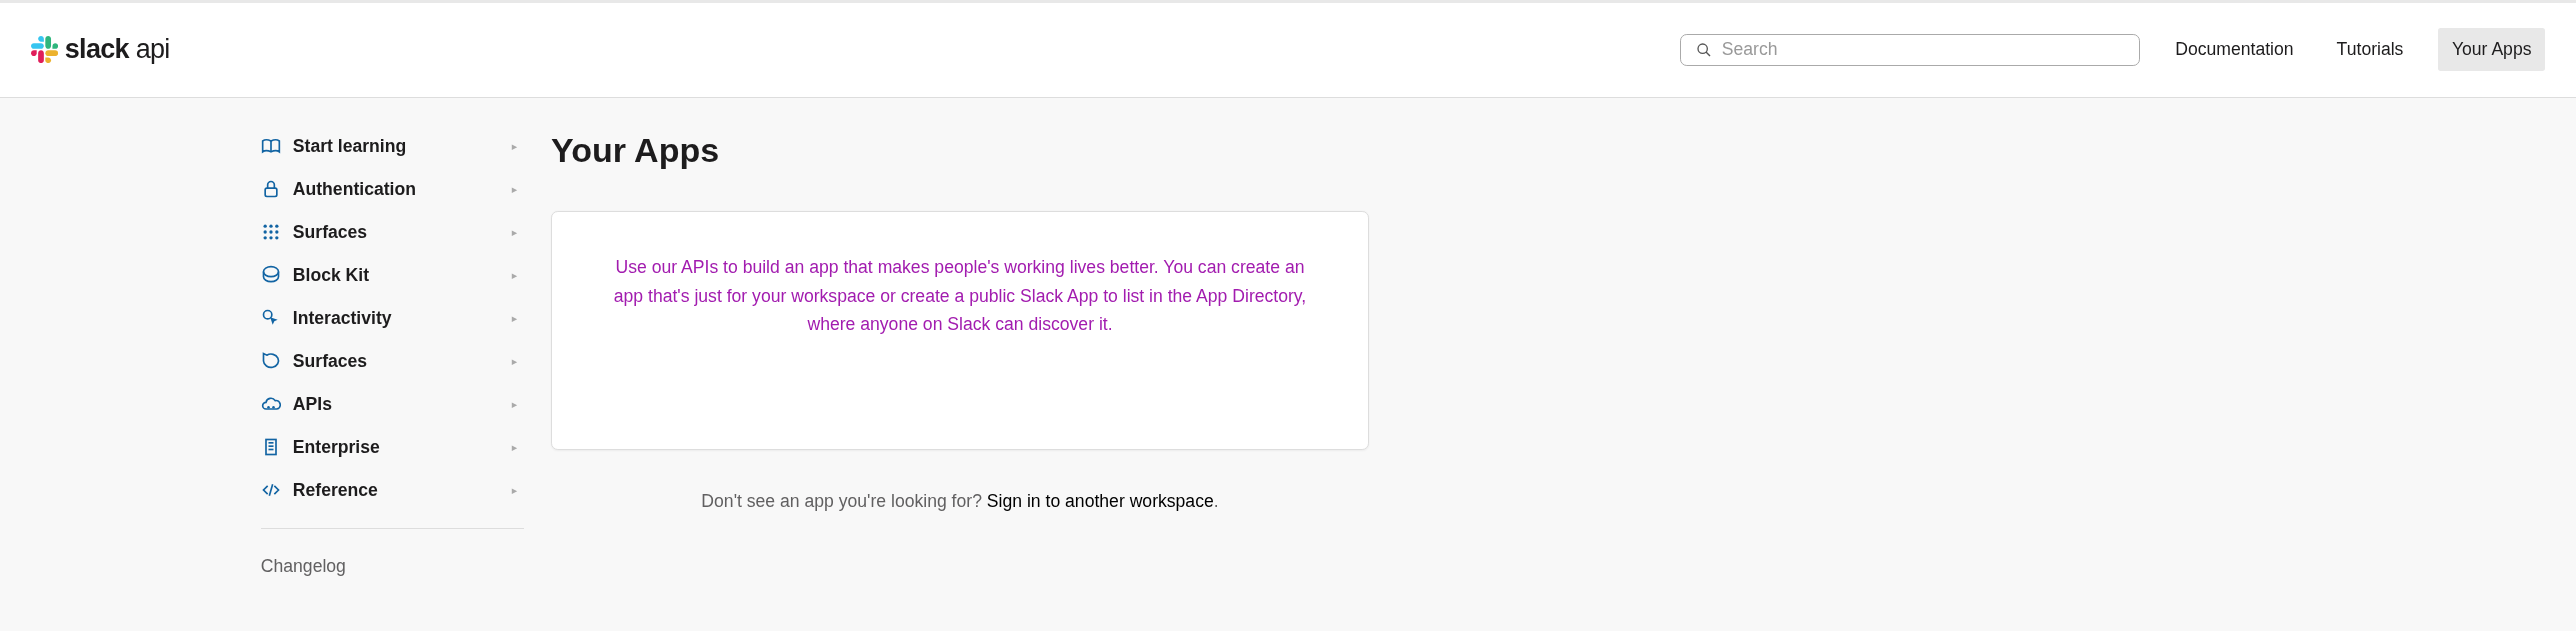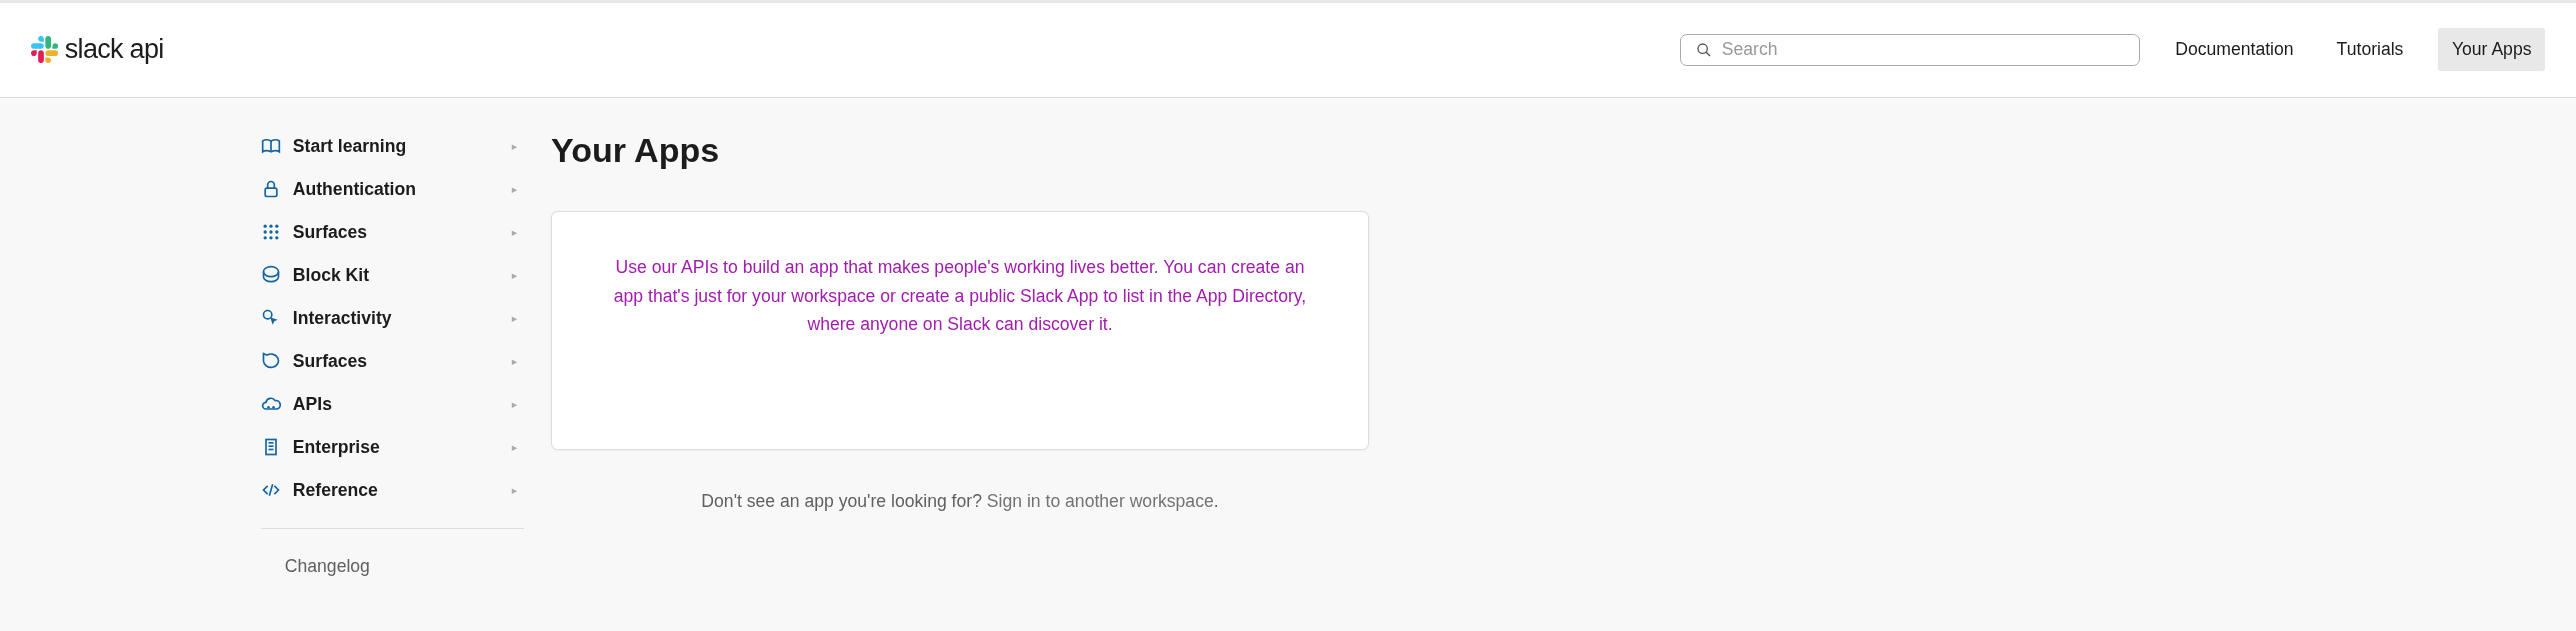--- a/index.html
+++ b/index.html
@@ -36,21 +36,21 @@
     }
     .slack-icon {
       width: 27px;
       height: 27px;
     }
     .logo-text {
       font-size: 27px;
       letter-spacing: -0.7px;
     }
     .logo-text .bold {
-      font-weight: 400;
+      font-weight: 700;
       margin-top: 9px;
     }
     .logo-text .light {
       font-weight: 400;
     }
     .header-right {
       display: flex;
       align-items: center;
       gap: 27px;
     }
@@ -132,21 +132,20 @@
       flex: 1;
     }
     .sidebar-item .chevron {
       color: #aaa;
       font-size: 10.8px;
     }
     .sidebar-secondary {
       font-size: 17.6px;
       color: #616061;
       cursor: pointer;
-      margin-left: 24px;
     }
     .main {
       flex: 1;
       padding-left: 27px;
       max-width: 845px;
     }
     .page-title {
       font-size: 34px;
       font-weight: 700;
       margin-bottom: 41px;
@@ -181,21 +180,21 @@
       border-radius: 6.8px;
       cursor: pointer;
     }
     .footer-note {
       text-align: center;
       font-size: 17.6px;
       margin-top: 41px;
       color: #616061;
     }
     .footer-note .link {
-      color: #737373;
+      color: #000000;
       cursor: pointer;
     }
     svg.nav-icon path, svg.nav-icon rect, svg.nav-icon circle, svg.nav-icon line, svg.nav-icon polyline {
       stroke: #1264a3;
       stroke-width: 2;
       fill: none;
     }
     svg.nav-icon .filled {
       fill: #1264a3;
       stroke: none;

